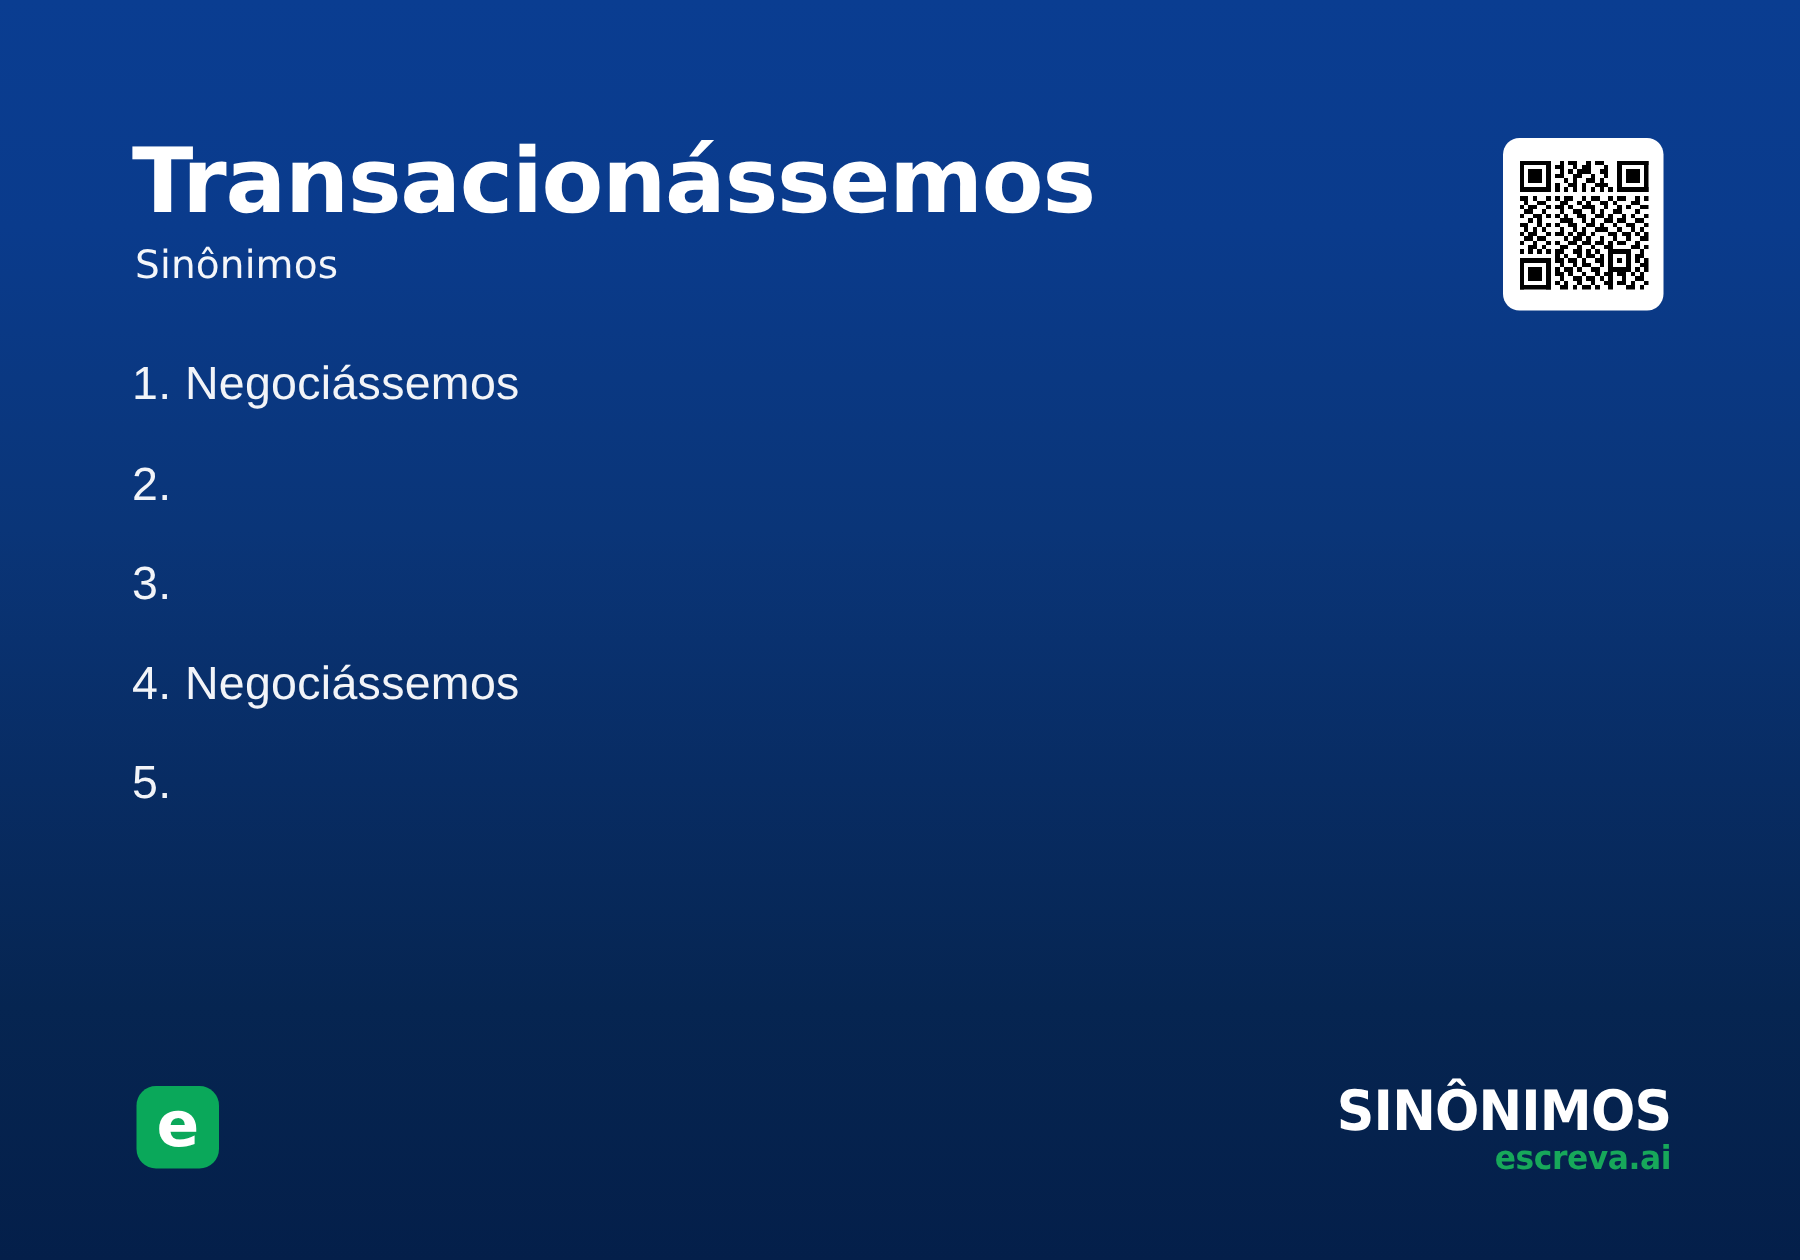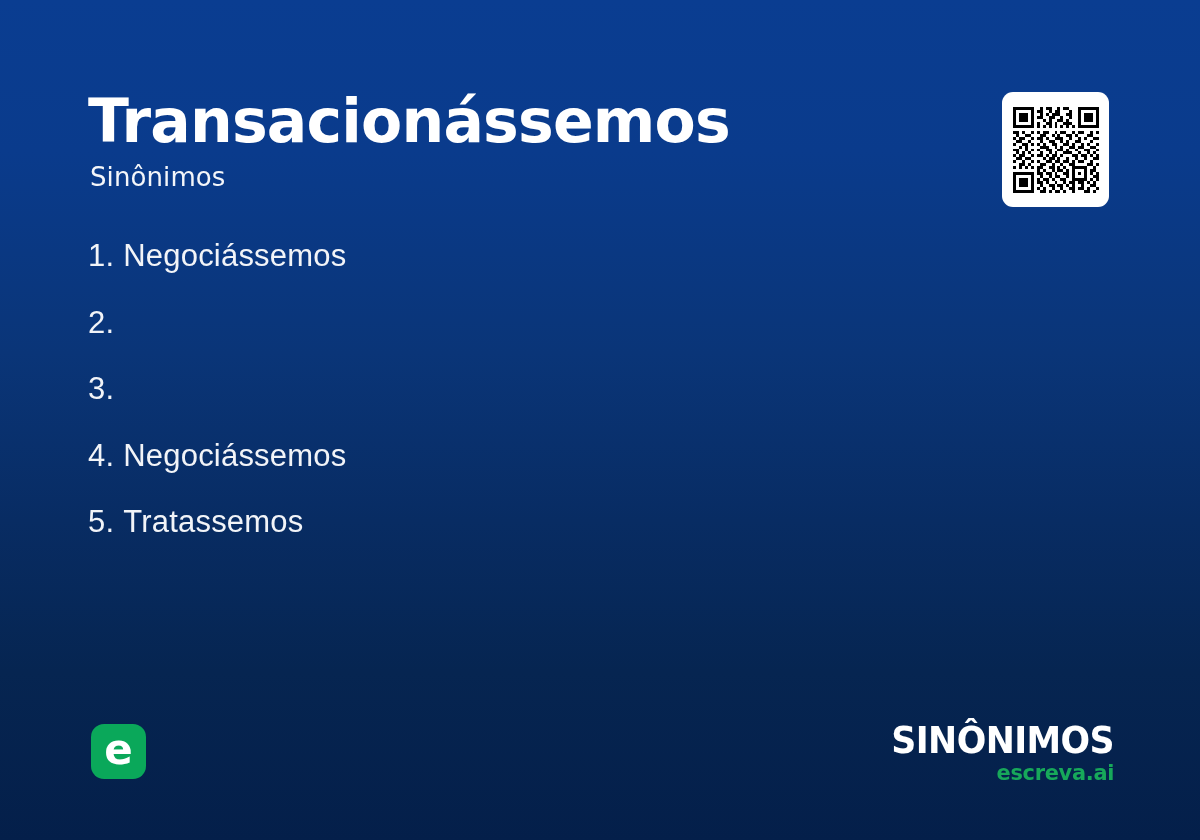--- a/index.html
+++ b/index.html
@@ -420,21 +420,20 @@
     </li>
     <li>
       <span class="syn-index">3.</span>
     </li>
     <li>
       <span class="syn-index">4.</span>
       <span class="syn-word">Negociássemos</span>
     </li>
     <li>
       <span class="syn-index">5.</span>
-      <span class="syn-word">Tratassemos</span>
     </li>
   </ol>
 
   <div id="app-mark">
     <span id="app-mark-letter">e</span>
   </div>
 
   <div id="brand-lockup">
     <div id="brand-name">SINÔNIMOS</div>
     <div id="brand-tagline">escreva.ai</div>

